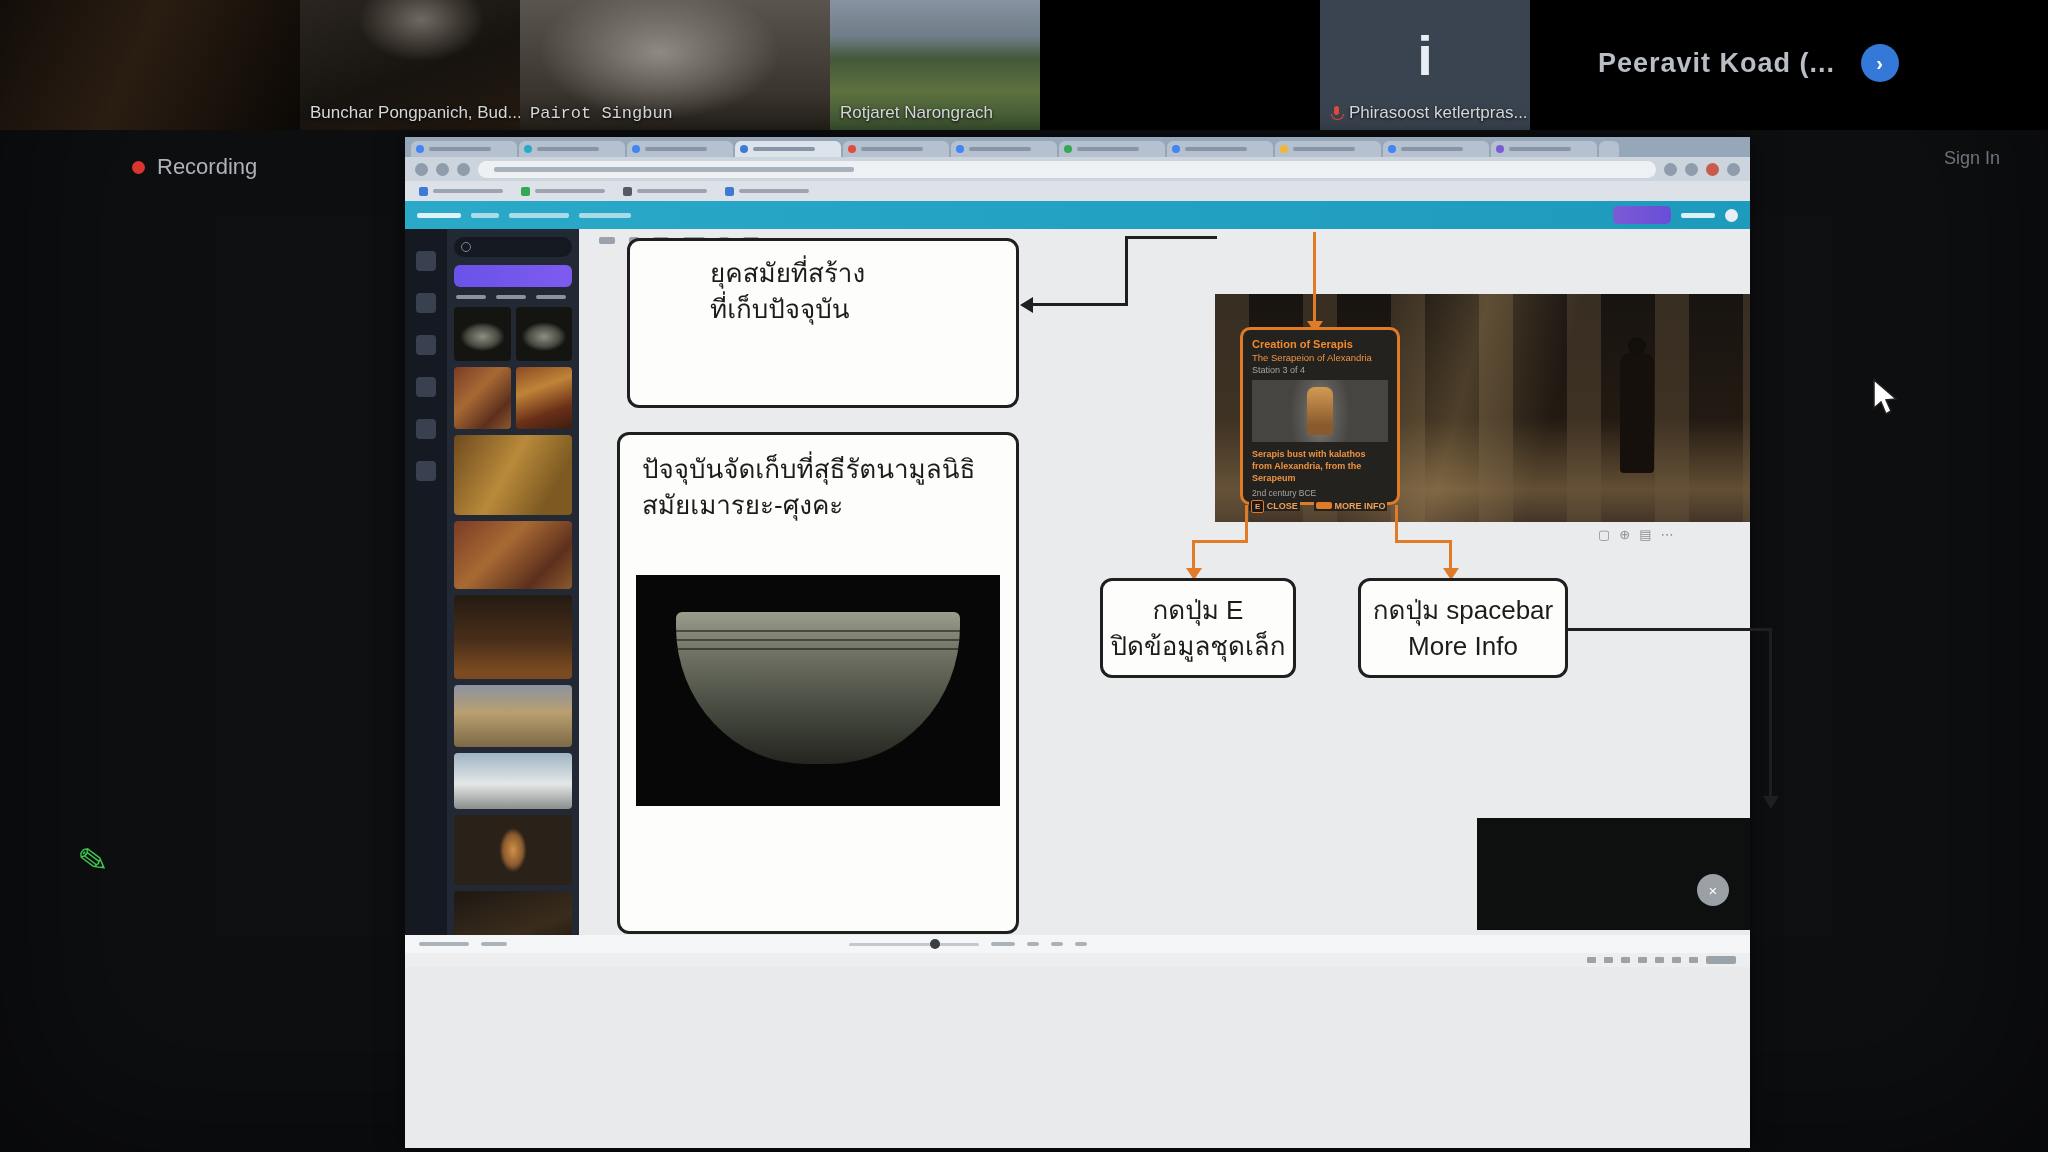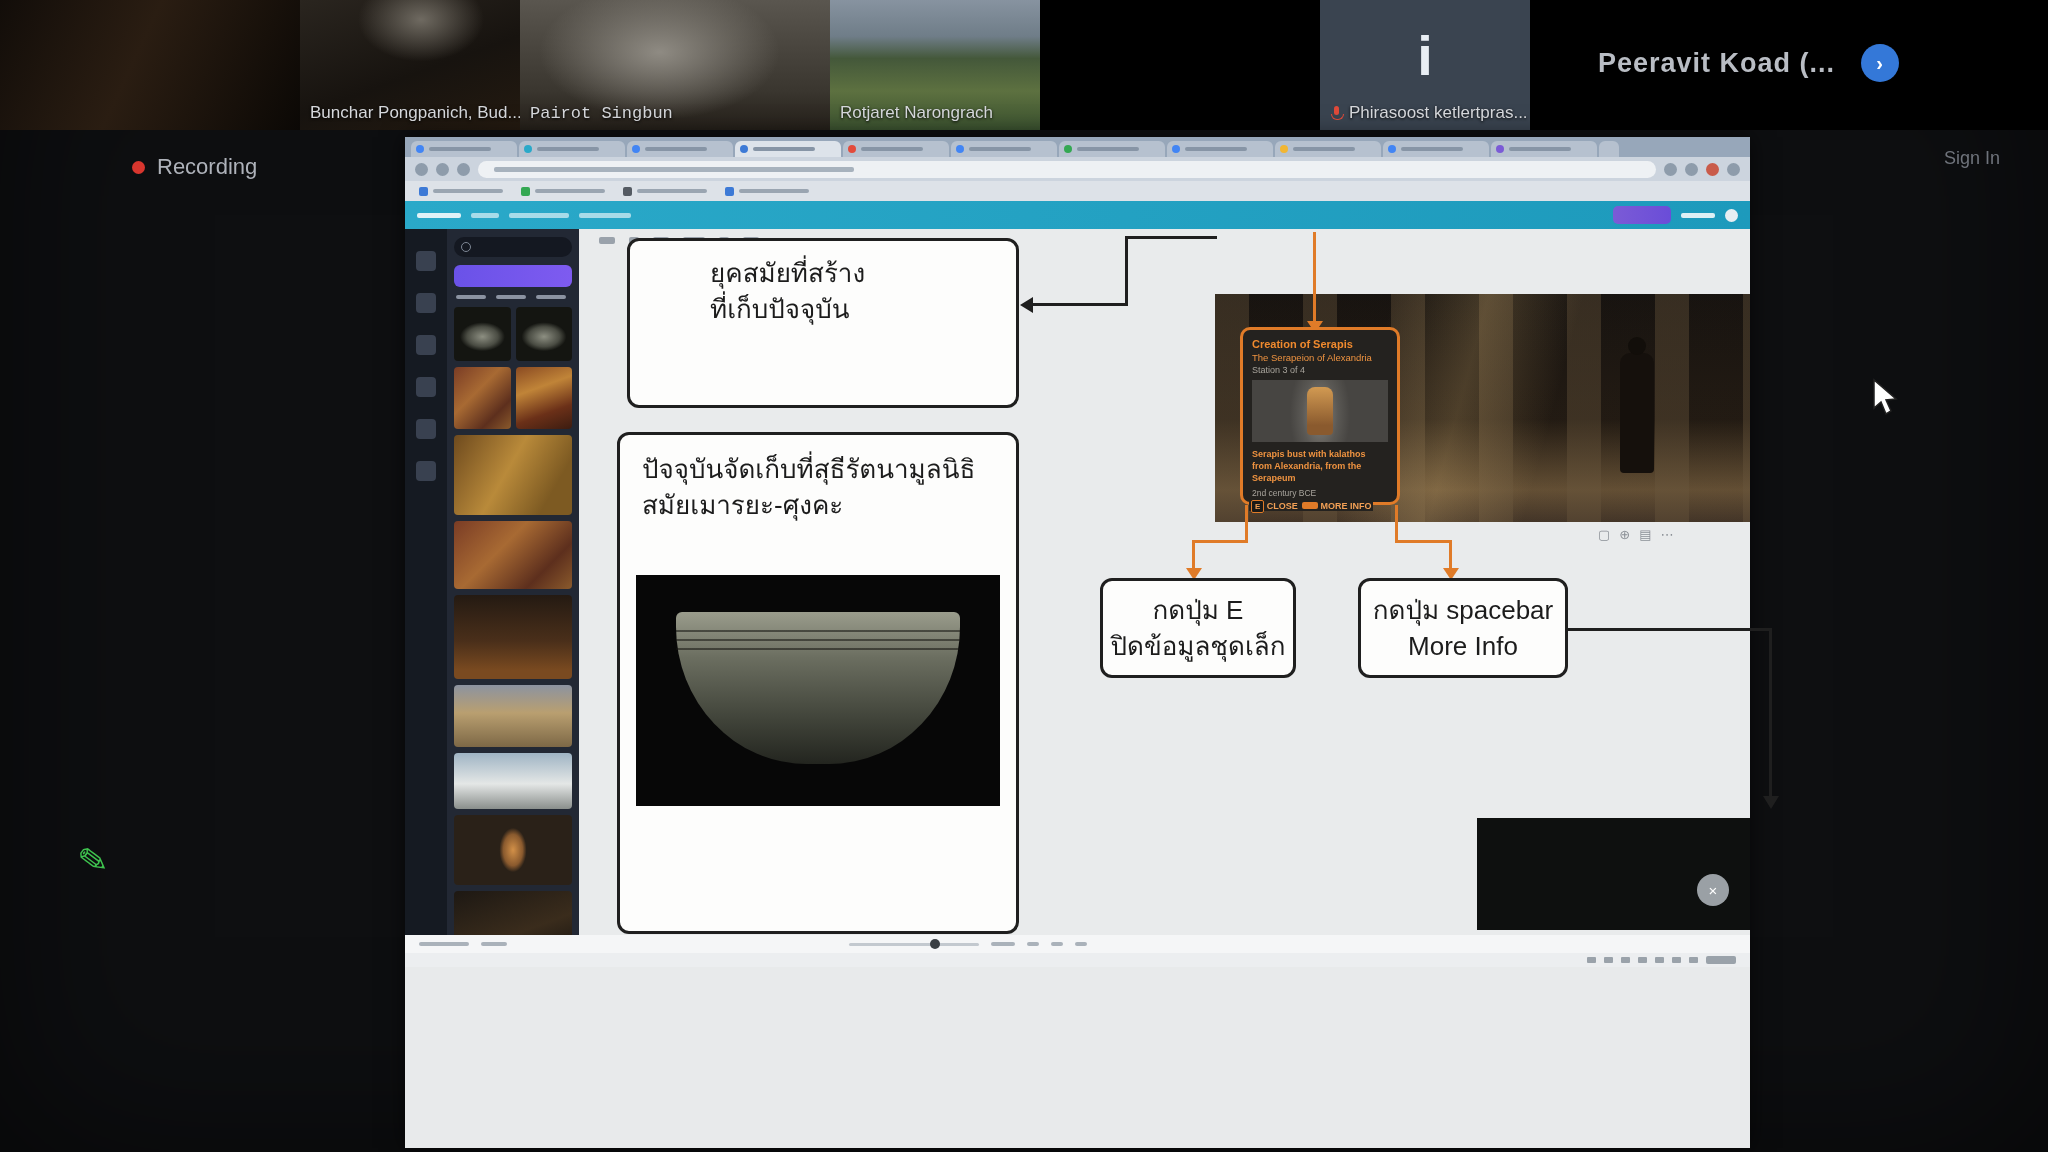--- a/index.html
+++ b/index.html
@@ -123,21 +123,21 @@
   .scard .sub{font-size:9.5px;color:#ef9340;margin-top:2px;}
   .scard .sta{font-size:9px;color:#a8a49c;margin-top:2px;}
   .scard .img{margin-top:5px;height:62px;background:
     radial-gradient(30px 60px at 50% 55%,#8a867f 0%,#5a5854 60%,#474542 100%);
     position:relative;overflow:hidden;}
   .scard .img::before{content:"";position:absolute;left:50%;top:12%;width:26px;height:76%;
     transform:translateX(-50%);background:linear-gradient(180deg,#d29a52,#8a5a2e 80%);
     border-radius:8px 8px 4px 4px;}
   .scard .cap{font-size:9px;line-height:12px;margin-top:6px;color:#ef9340;font-weight:700;}
   .scard .per{font-size:8.5px;color:#a8a49c;margin-top:4px;}
-  .sfoot{position:absolute;left:6px;right:6px;bottom:-9px;display:flex;align-items:center;}
+  .sfoot{position:absolute;left:6px;right:6px;bottom:-9px;display:flex;gap:14px;align-items:center;}
   .key{background:#1a1917;border:1.5px solid #e07b28;color:#f2a055;font-size:8px;font-weight:700;
     padding:1px 3px;border-radius:2px;}
   .keyw{width:16px;height:7px;background:#e07b28;border-radius:2px;display:inline-block;}
   .sfoot span{font-size:9px;font-weight:700;color:#f2a055;background:#24221f;padding:0 2px;}
   .minirow{position:absolute;display:flex;gap:9px;color:#8b9096;font-size:13px;}
   .helpcircle{position:absolute;width:32px;height:32px;border-radius:50%;background:#9aa0a5;
     color:#fff;display:flex;align-items:center;justify-content:center;font-size:15px;}
   .cvbottom{position:absolute;left:0;top:798px;width:100%;height:18px;background:#f5f6f7;
     display:flex;align-items:center;gap:12px;padding:0 14px;box-sizing:border-box;}
   .cvbottom b{height:4px;background:#aab2ba;border-radius:2px;display:block;}

